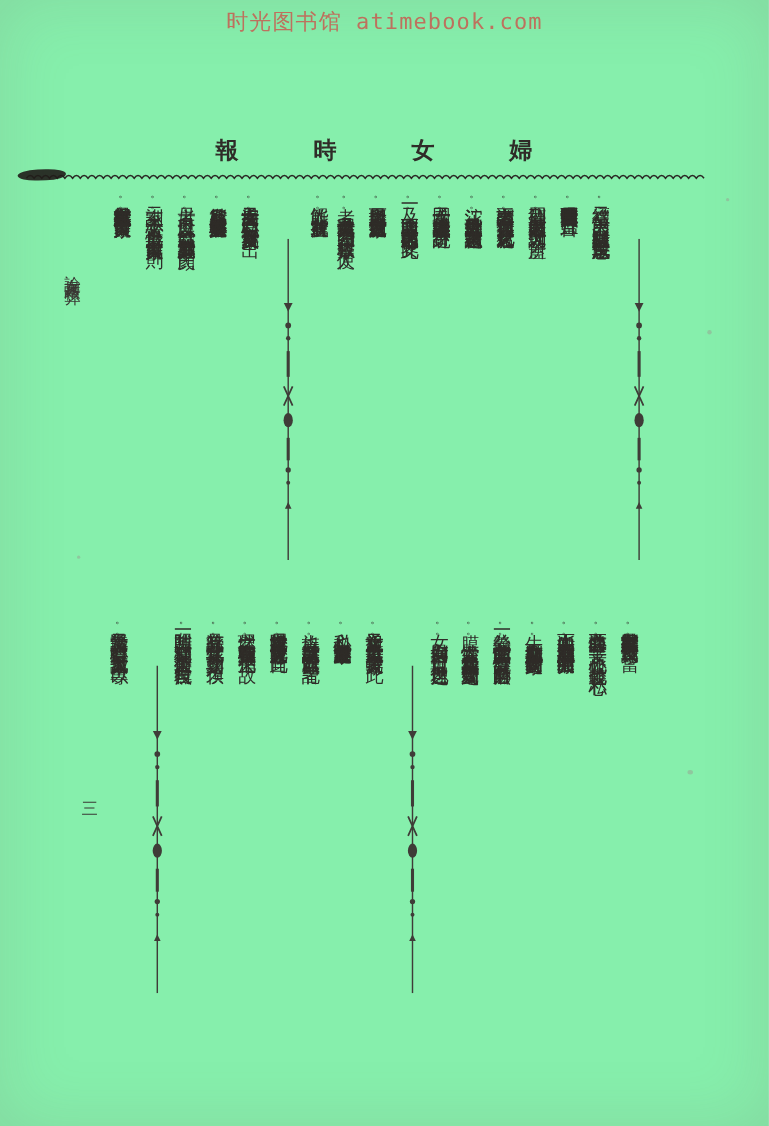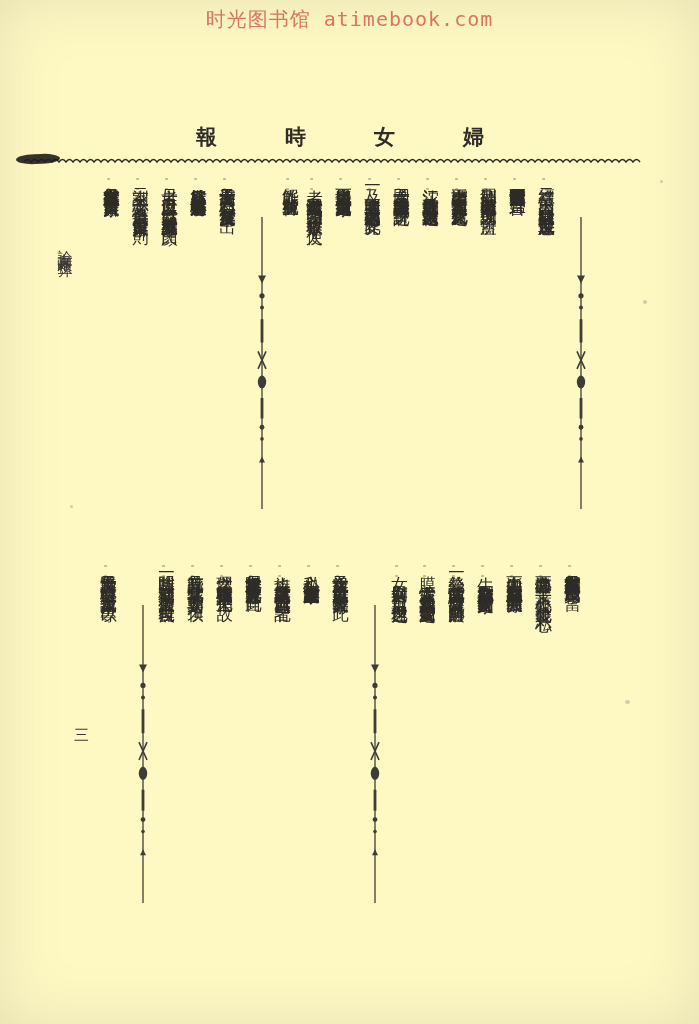--- a/index.html
+++ b/index.html
@@ -1,20 +1,20 @@
 <!DOCTYPE html>
 <html style="--ink: #2f2c28;"><head>
 <meta charset="utf-8">
 <style>
   :root { --ink: #2f2c28; }
   * { margin:0; padding:0; box-sizing:border-box; }
   body { background:#e8e7e3; font-family:"Liberation Serif","DejaVu Serif",serif; }
   .page {
     position:relative; width:699px; height:1024px; margin:0 auto;
-    background:#fef9c3; overflow:hidden;
+    background:#86efac; overflow:hidden;
     box-shadow: inset 0 0 60px rgba(120,115,105,.18);
     color:var(--ink);
   }
   .watermark {
     position:absolute; top:6px; left:0; right:0; text-align:center;
     font-family:"DejaVu Sans Mono","Liberation Mono",monospace;
     font-size:20px; letter-spacing:1px; opacity:.75; color:#d04a45;
   }
   .header-title {
     position:absolute; left:196px; top:123px; width:288px;

